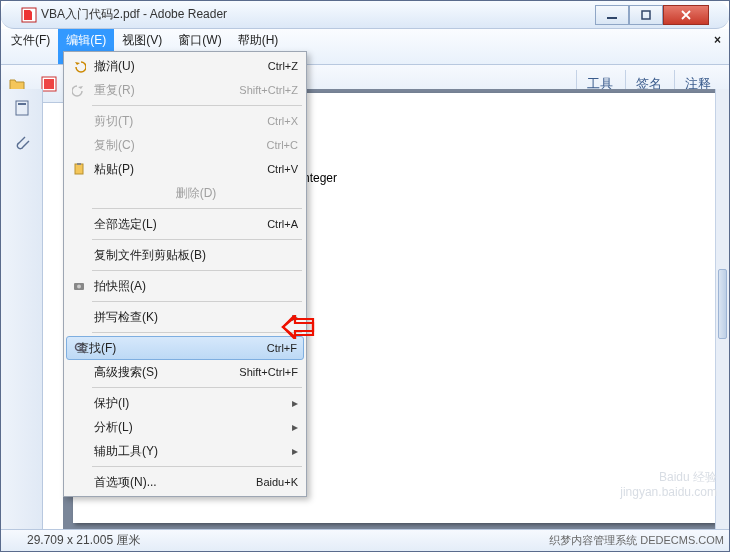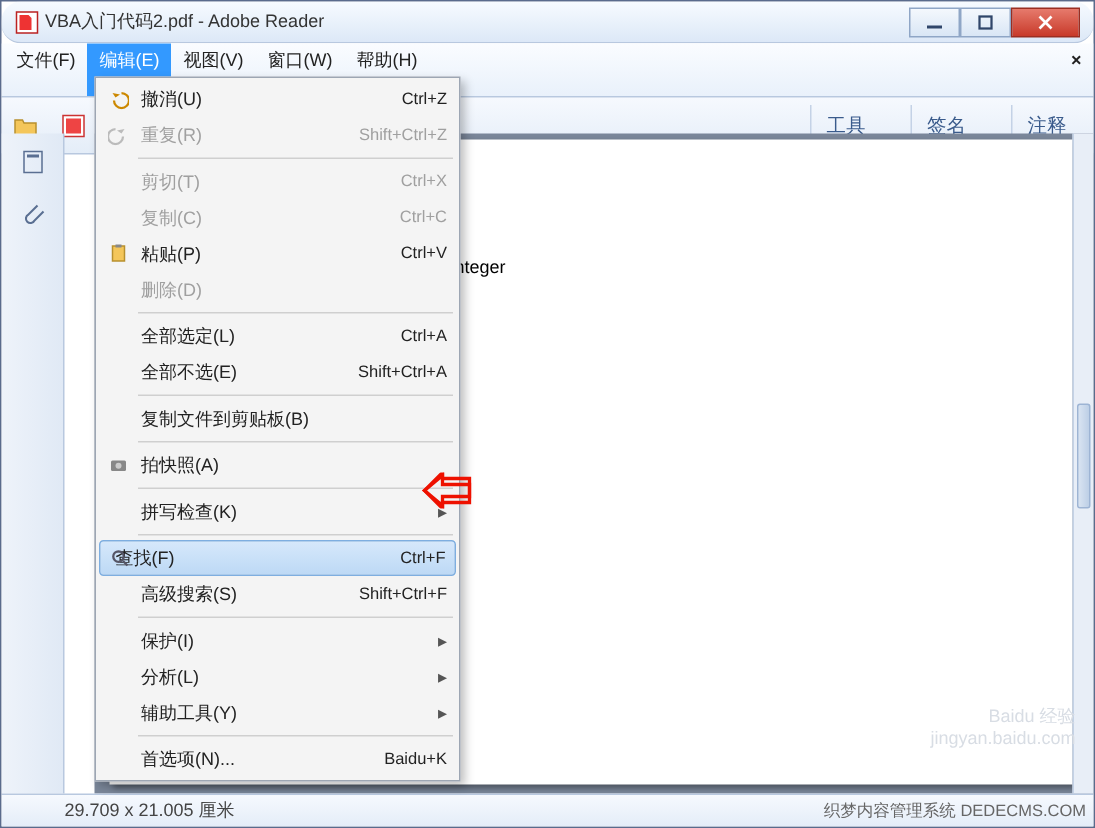--- a/index.html
+++ b/index.html
@@ -1,52 +1,52 @@
 <!DOCTYPE html>
 <html><head>
 <meta charset="utf-8">
 <style>
 * { margin: 0; padding: 0; box-sizing: border-box; font-family: "Microsoft YaHei", Tahoma, sans-serif; font-size: 12px; }
 body { background: #fff; }
 .window { width: 730px; height: 552px; border: 1px solid #5a6b8c; position: relative; background: #fff; overflow: hidden; }
 
-.titlebar { height: 28px; background: linear-gradient(#f7fbff,#dce8f7); display: flex; align-items: center; padding: 0 9px; border-bottom: 1px solid #b8c8df; border-radius: 13px; }
+.titlebar { height: 28px; background: linear-gradient(#f7fbff,#dce8f7); display: flex; align-items: center; padding: 0 20px; border-bottom: 1px solid #b8c8df; border-radius: 13px; }
 .titlebar-icon { width: 16px; height: 16px; margin-right: 4px; }
 .titlebar-title { flex: 1; color: #333; }
 .win-btns { display: flex; gap: 0; }
 .win-btn { width: 34px; height: 20px; border: 1px solid #8fa6c6; background: linear-gradient(#f4f8fd,#d9e6f5); display: flex; align-items: center; justify-content: center; color: #30466a; }
 .win-btn.close { background: linear-gradient(#e67a6c,#c83a2a); color: #fff; width: 46px; border-color: #9a2e22; }
 
 .menubar { height: 36px; background: linear-gradient(#fafcff,#e9f1fb); display: flex; align-items: stretch; border-bottom: 1px solid #b8c8df; padding-left: 2px; position: relative; }
 .menu-item { padding: 0 8px; line-height: 22px; color: #222; cursor: default; }
 .menu-item.active { background: #3399ff; color: #fff; }
 .menu-close { margin-left: auto; padding: 0 8px; line-height: 22px; color: #222; font-weight: bold; }
 
 .toolbar { height: 38px; background: linear-gradient(#f6f9fe,#e4edf8); border-bottom: 1px solid #b8c8df; display: flex; align-items: center; padding: 0 2px; gap: 4px; }
 .tb-btn { width: 28px; height: 28px; display: flex; align-items: center; justify-content: center; border: 1px solid transparent; border-radius: 3px; }
 .tb-sep { width: 1px; height: 26px; background: #b8c8df; margin: 0 2px; }
 .page-box { width: 42px; height: 22px; border: 1px solid #8aa2c4; background: #fff; text-align: center; }
 .page-total { color: #444; }
 .zoom-box { width: 64px; height: 22px; border: 1px solid #8aa2c4; background: #fff; display: flex; align-items: center; padding: 0 4px; justify-content: space-between; }
-.right-links { margin-left: auto; display: flex; gap: 20px; padding-right: 6px; }
+.right-links { margin-left: auto; display: flex; gap: 2px; padding-right: 6px; }
 .right-link { padding: 0 10px; height: 28px; line-height: 28px; color: #3a5b8c; border-left: 1px solid #c4d2e6; font-size: 13px; }
 
 .content { position: absolute; top: 88px; bottom: 22px; left: 0; right: 0; display: flex; }
 .sidebar { width: 42px; background: linear-gradient(90deg,#eef3fa,#e0e9f5); border-right: 1px solid #b8c8df; display: flex; flex-direction: column; align-items: center; padding-top: 8px; gap: 12px; }
 .side-icon { width: 22px; height: 22px; display: flex; align-items: center; justify-content: center; color: #5a6f92; }
 .doc-area { flex: 1; background: #7a8699; position: relative; margin-left: 20px; }
 .page { position: absolute; left: 10px; top: 4px; right: 14px; bottom: 6px; background: #fff; box-shadow: 2px 2px 4px rgba(0,0,0,.4); padding: 50px 40px; color: #000; font-family: "SimSun", serif; font-size: 13px; }
 .scrollbar-v { position: absolute; top: 0; right: 0; width: 14px; bottom: 0; background: #e8eef7; border-left: 1px solid #c4d2e6; }
 .scroll-thumb { position: absolute; left: 2px; right: 2px; top: 180px; height: 70px; background: linear-gradient(90deg,#d9e4f2,#bdcfe6); border: 1px solid #9db4d4; border-radius: 2px; }
 
-.statusbar { position: absolute; bottom: 0; left: 0; right: 0; height: 22px; background: linear-gradient(#f6f9fe,#e4edf8); border-top: 1px solid #b8c8df; display: flex; align-items: center; padding: 0 42px; color: #444; font-size: 11px; }
+.statusbar { position: absolute; bottom: 0; left: 0; right: 0; height: 22px; background: linear-gradient(#f6f9fe,#e4edf8); border-top: 1px solid #b8c8df; display: flex; align-items: center; padding: 0 26px; color: #444; font-size: 11px; }
 
 .dropdown { position: absolute; left: 62px; top: 50px; width: 244px; background: #f4f4f4; border: 1px solid #9da6b3; box-shadow: 3px 3px 6px rgba(0,0,0,.25); z-index: 10; padding: 2px; }
 .dd-item { height: 24px; display: flex; align-items: center; padding: 0 6px 0 28px; position: relative; color: #222; }
-.dd-item.disabled { color: #a0a0a0; }
+.dd-item.disabled { color: #a0a0a0; justify-content: center; }
 .dd-item.highlight { background: linear-gradient(#d6e8fb,#bdd9f5); border: 1px solid #7eaee0; border-radius: 3px; padding-left: 10px; }
 .dd-item .sc { margin-left: auto; color: inherit; font-size: 11px; }
 .dd-item .sub { margin-left: auto; color: #555; }
 .dd-item .ico { position: absolute; left: 5px; width: 16px; height: 16px; display: flex; align-items: center; justify-content: center; }
 .dd-sep { height: 1px; background: #cfcfcf; margin: 3px 2px 3px 26px; }
 
 .arrow-callout { position: absolute; left: 280px; top: 314px; z-index: 11; }
 
 .watermark { position: absolute; right: 12px; bottom: 28px; color: #d8dde4; font-size: 11px; text-align: right; line-height: 1.3; pointer-events: none; }
 .caption { position: absolute; right: 6px; bottom: 4px; font-size: 11px; color: #666; margin-top: 22px; }
@@ -200,24 +200,20 @@
         <span class="sc">Ctrl+V</span>
       </div>
     <div class="dd-item disabled">
         <span>删除(D)</span>
       </div>
     <div class="dd-sep"></div>
     <div class="dd-item">
         <span>全部选定(L)</span>
         <span class="sc">Ctrl+A</span>
       </div>
-    <div class="dd-item">
-        <span>全部不选(E)</span>
-        <span class="sc">Shift+Ctrl+A</span>
-      </div>
     <div class="dd-sep"></div>
     <div class="dd-item">
         <span>复制文件到剪贴板(B)</span>
       </div>
     <div class="dd-sep"></div>
     <div class="dd-item">
         <span class="ico">
           <svg width="14" height="14" viewBox="0 0 14 14">
             <rect x="2" y="4" width="10" height="7" fill="#888" rx="1"></rect>
             <circle cx="7" cy="7.5" r="2" fill="#ccc"></circle>

